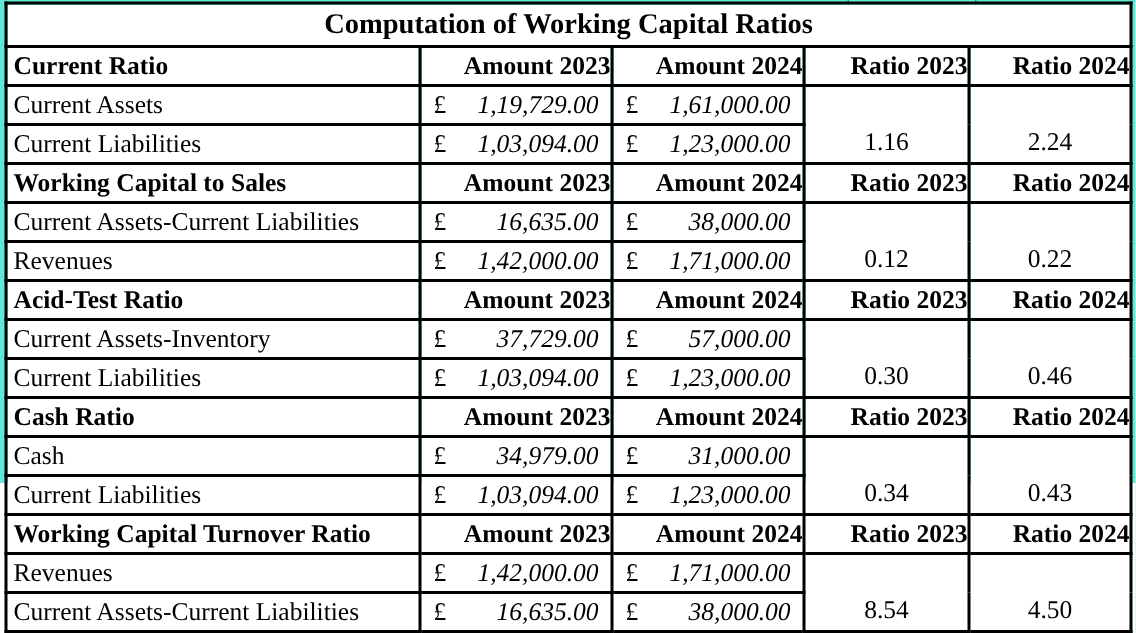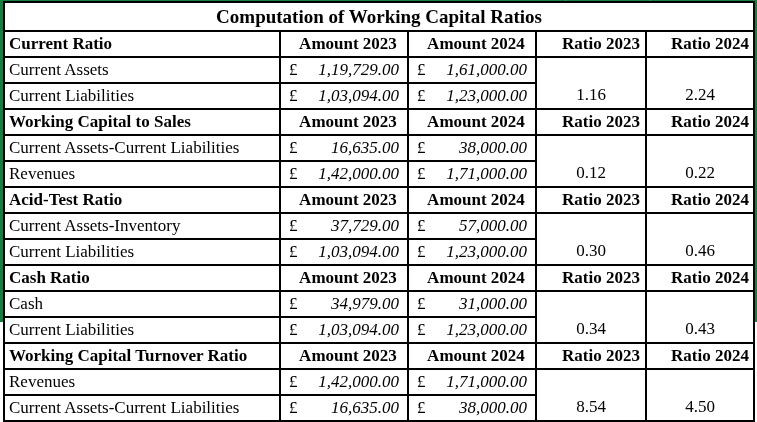--- a/index.html
+++ b/index.html
@@ -1,30 +1,30 @@
 <!DOCTYPE html>
 <html><head>
 <meta charset="utf-8">
 <style>
   html,body{margin:0;padding:0;background:#fff;}
   body{width:757px;height:422px;overflow:hidden;position:relative;
        font-family:"Liberation Serif","DejaVu Serif",serif;color:#000;}
-  .sheet{position:absolute;left:0;top:0;width:757px;height:322px;background:#15803d;}
+  .sheet{position:absolute;left:0;top:0;width:757px;height:322px;background:#5eead4;}
 
   table.wcr{position:absolute;left:3px;top:1px;border-collapse:collapse;
             table-layout:fixed;width:750px;}
   td{border:2px solid #000;vertical-align:middle;font-size:17px;
      padding:0;overflow:hidden;white-space:nowrap;background:#fff;}
 
   tr.titlerow td{height:27px;font-size:19px;font-weight:bold;text-align:center;}
   tr.row td{height:24px;}
 
   td.lbl{padding-left:4px;text-align:left;margin-top:12px;}
   td.b,.hdr{font-weight:bold;}
-  td.hdr{padding-left:8px;text-align:center;}
+  td.hdr{padding-left:8px;text-align:right;}
   td.hdr.r{padding-left:20px;}
 
   td.amt{padding:0;}
   .aw{display:flex;justify-content:space-between;align-items:baseline;
       padding:0 8px 0 8px;}
   .aw .cur{flex:0 0 auto;}
   .aw .val{flex:0 0 auto;font-style:italic;}
 
   td.ratio{vertical-align:bottom;text-align:center;padding-bottom:3px;}
 

